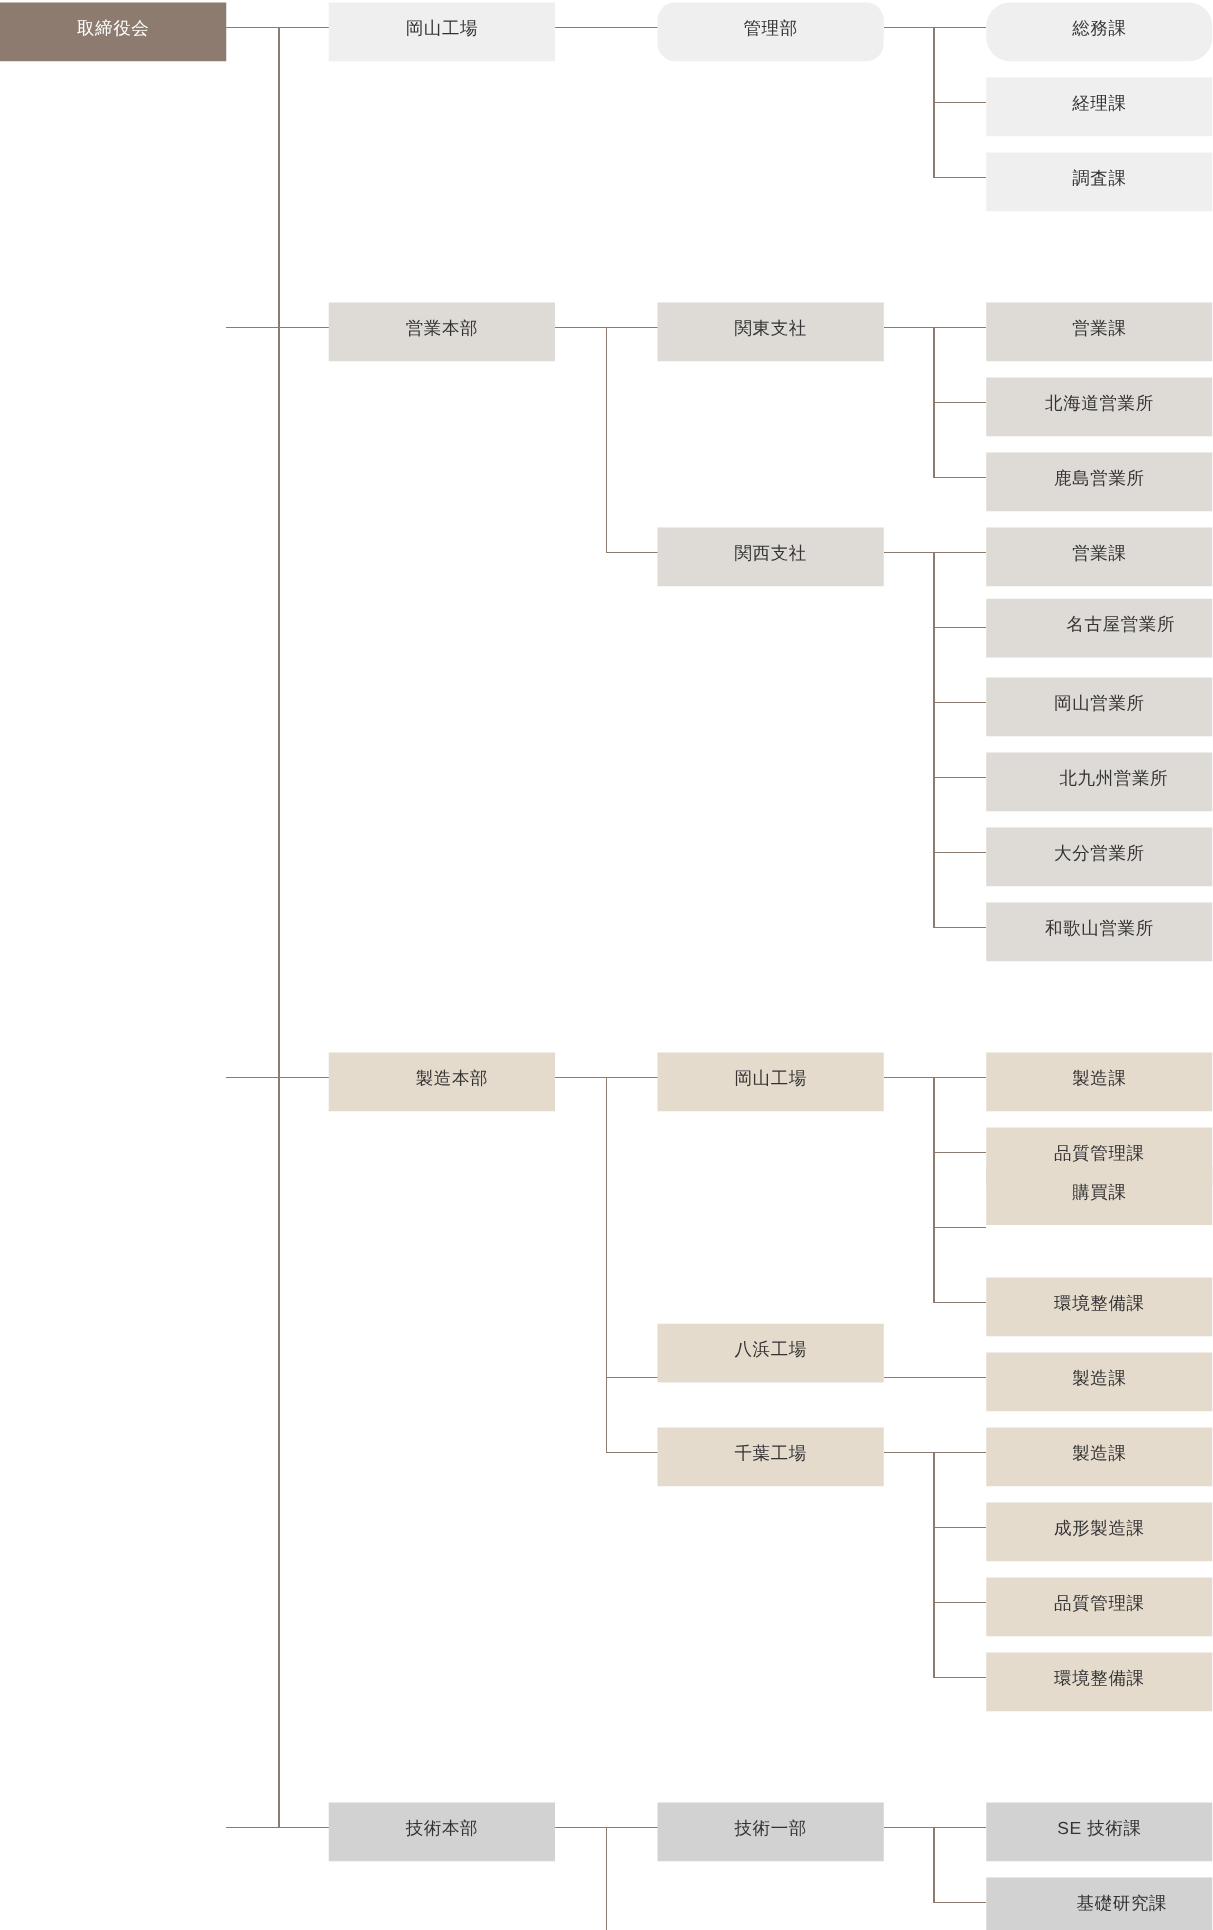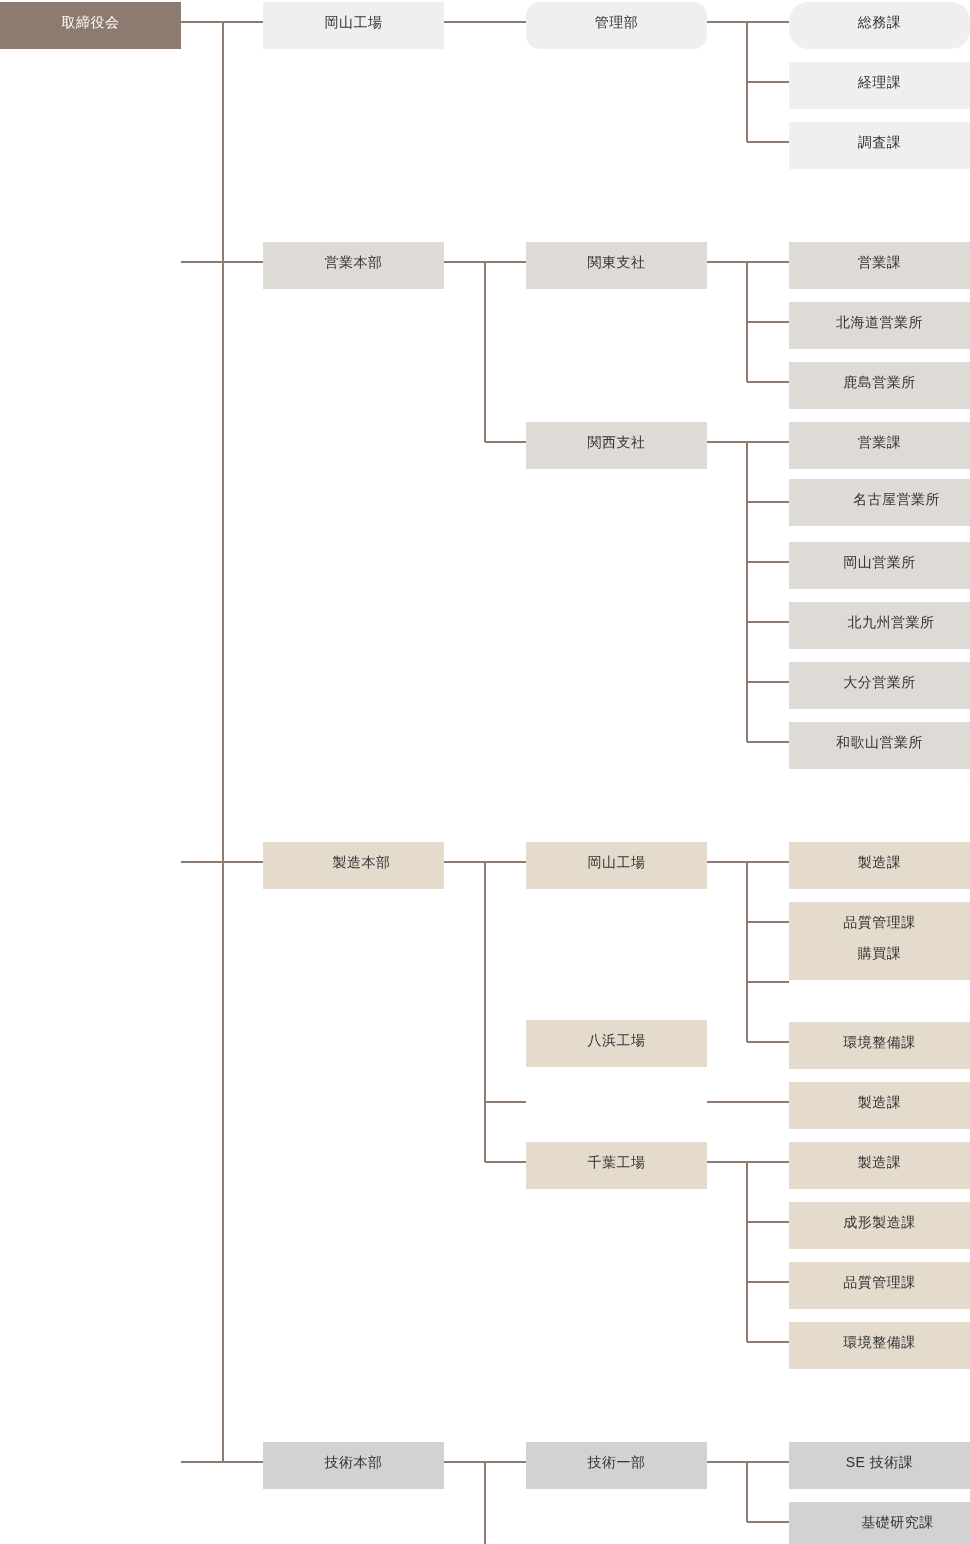--- a/index.html
+++ b/index.html
@@ -184,21 +184,21 @@
       </div>
       <div class="node lvl3 pal-mfg" style="top: 901.5px;">
         <span class="node-label">品質管理課</span>
       </div>
       <div class="node lvl3 pal-mfg" style="top: 914px; margin-top: 19px;">
         <span class="node-label">購買課</span>
       </div>
       <div class="node lvl3 pal-mfg" style="top: 1021.5px;">
         <span class="node-label">環境整備課</span>
       </div>
-      <div class="node lvl2 pal-mfg" style="top: 1020px;">
+      <div class="node lvl2 pal-mfg" style="top: 1059px;">
         <span class="node-label">八浜工場</span>
       </div>
       <div class="node lvl3 pal-mfg" style="top: 1081.5px;">
         <span class="node-label">製造課</span>
       </div>
       <div class="node lvl2 pal-mfg" style="top: 1141.5px; text-align: center;">
         <span class="node-label">千葉工場</span>
       </div>
       <div class="node lvl3 pal-mfg" style="top: 1141.5px;">
         <span class="node-label">製造課</span>

